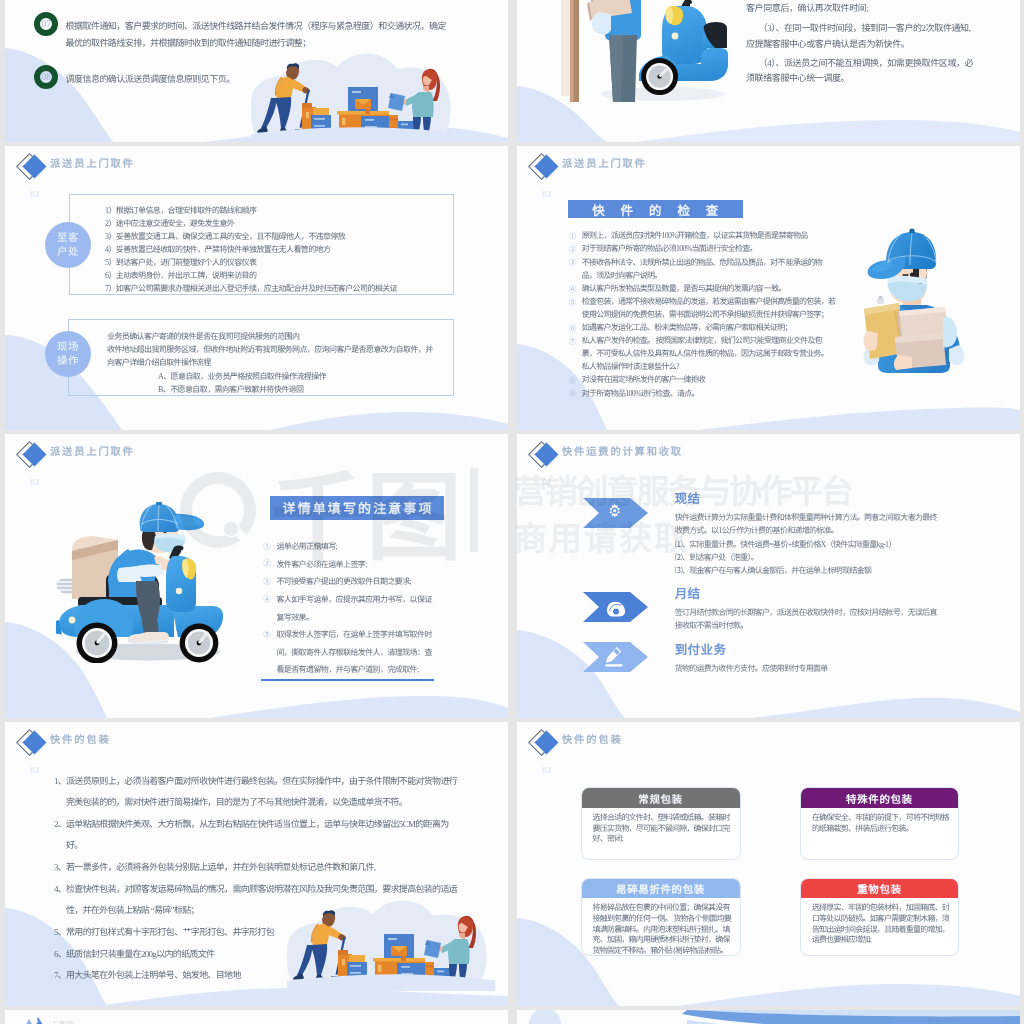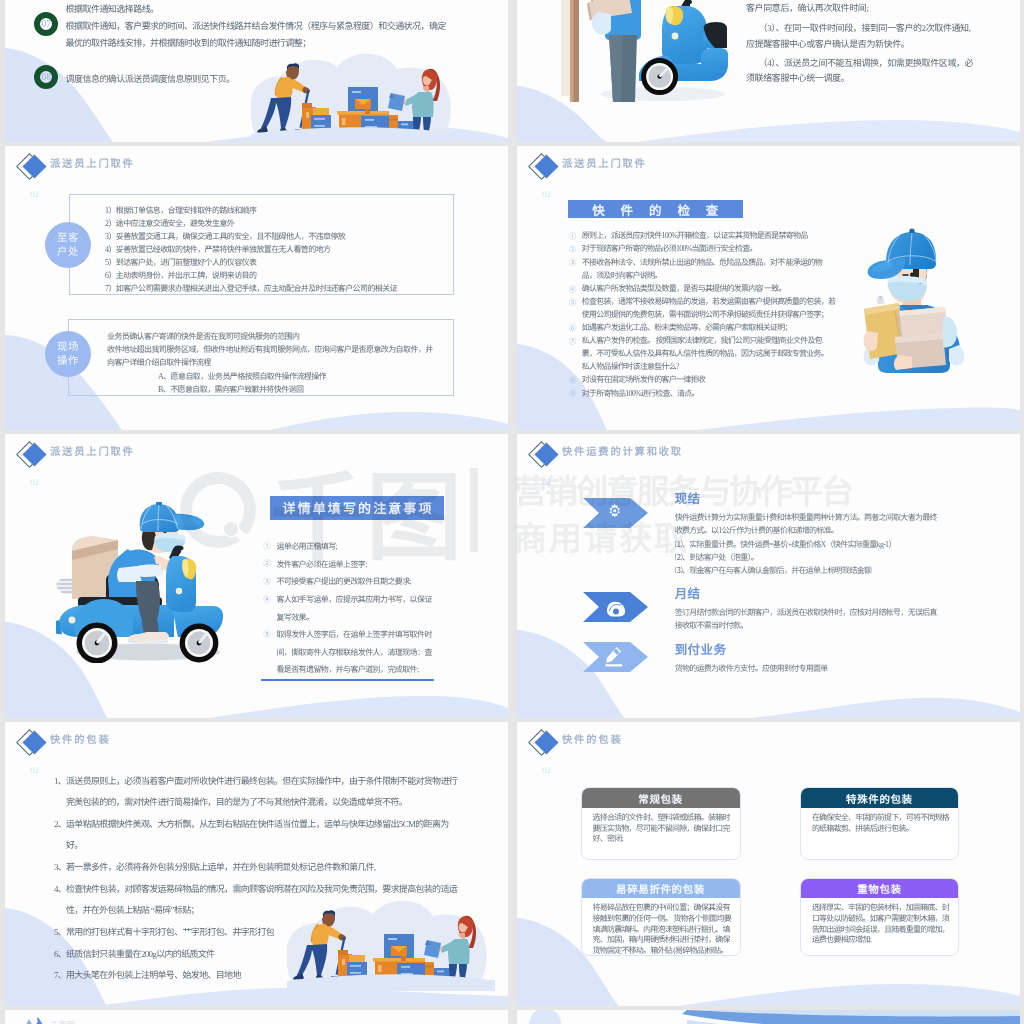--- a/index.html
+++ b/index.html
@@ -147,21 +147,20 @@
     <path d="M172,68 L180,68 C180,72 179,77 178,82 L173,82 C172,76 172,70 172,68 Z" fill="#2a4e92"></path>
     <path d="M162,82 C159,83 156,84 161,84 L170,84 C170,82 168,81 167,81 Z" fill="#3a3a4a"></path>
     <path d="M172,82 C169,83 166,84 171,84 L180,84 C180,82 178,81 177,81 Z" fill="#3a3a4a"></path>
     <path d="M140,44 L154,47 L151,62 L137,59 Z" fill="#5b93d8"></path>
     <path d="M140,44 L144,49 L138,49 Z" fill="#4a80c4"></path>
   </g>
   <path d="M0,85 C40,80 100,76 160,80 C190,82 202,84 208,84 L208,95 L0,95 Z" fill="#dde7f8"></path>
 </svg></div>
 <div class="numc" style="left:29.2px;top:154.2px">07</div>
 <div class="numc" style="left:29.2px;top:207.3px">08</div>
-<div class="p cn" style="left:60.6px;top:142.5px;width:330px">根据取件通知选择路线。</div>
 <div class="p cn" style="left:60.6px;top:159.5px;width:388px"> 根据取件通知，客户要求的时间、派送快件线路并结合发件情况（程序与紧急程度）和交通状况，确定最优的取件路线安排，并根据随时收到的取件通知随时进行调整；</div>
 <div class="p cn" style="left:60.6px;top:212.5px;width:330px">调度信息的确认派送员调度信息原则见下页。</div>
 </div>
 <div class="slide s2 r1 c2">
 <svg class="bg" viewBox="0 0 503 284" preserveAspectRatio="none">
 <path d="M0,228 C24,230 52,246 72,268 C80,277 86,282 90,284 L0,284 Z" fill="#dae5f9"></path>
 <path d="M120,284 C180,276 280,262 380,262 C440,262 480,268 503,274 L503,284 Z" fill="#e1eafb"></path>
 </svg>
 <div class="ill" style="left:28px;top:120px;width:215px;height:164px"><svg viewBox="0 0 215 164" width="215" height="164">
   <defs>
@@ -590,29 +589,29 @@
 <div class="fl"></div>
 <div class="num">02</div>
 </div>
 <div class="htitle cn">快件的包装</div>
 </div>
 <div class="card" style="left:63.5px;top:65.3px;width:160px;height:73px">
 <div class="ch cn" style="background:#737373">常规包装</div>
 <div class="cb cn">选择合适的文件封、塑料袋或纸箱。装箱时要压实货物，尽可能不留间隙，确保封口完好、密闭;</div>
 </div>
 <div class="card" style="left:282.9px;top:65.3px;width:159px;height:73px">
-<div class="ch cn" style="background:#0c4a6e">特殊件的包装</div>
+<div class="ch cn" style="background:#701a75">特殊件的包装</div>
 <div class="cb cn">在确保安全、牢固的前提下，可将不同规格的纸箱裁剪、拼装后进行包装。</div>
 </div>
 <div class="card" style="left:63.5px;top:155.5px;width:160px;height:78px">
 <div class="ch cn" style="background:#93b8ee">易碎易折件的包装</div>
 <div class="cb cn">将易碎品放在包裹的中间位置；确保其没有接触到包裹的任何一侧。 货物各个侧面均要填满防震填料。内用泡沫塑料进行捆扎、填充、加固，箱内用硬质材料进行垫衬，确保货物固定不移动。箱外贴 (易碎物品)标贴。</div>
 </div>
 <div class="card" style="left:282.9px;top:155.5px;width:159px;height:78px">
-<div class="ch cn" style="background:#8b5cf6">重物包装</div>
+<div class="ch cn" style="background:#ef4444">重物包装</div>
 <div class="cb cn"> 选择厚实、牢固的包装材料，加固箱底、封口等处以防破损。如客户需要定制木箱，须告知出运时间会延误，且随着重量的增加，运费也要相应增加;</div>
 </div>
 </div>
 <div class="slide s9 r5 c1">
 <div style="position:absolute;left:16.7px;top:5px;width:26px;height:18px"><svg viewBox="0 0 26 18" width="26" height="18">
           <path d="M8,18 L16,2 L26,18 Z" fill="#5b8ada"></path>
           <path d="M0,18 L7,4 L11,11 L8,18 Z" fill="#8db0e8"></path>
           <path d="M6,18 L14,3 L16,6 L9,18 Z" fill="#fff"></path>
         </svg></div>
 <div style="position:absolute;left:46px;top:9px;color:#c9d2dd;font-size:7px;letter-spacing:1px">千图网</div>

